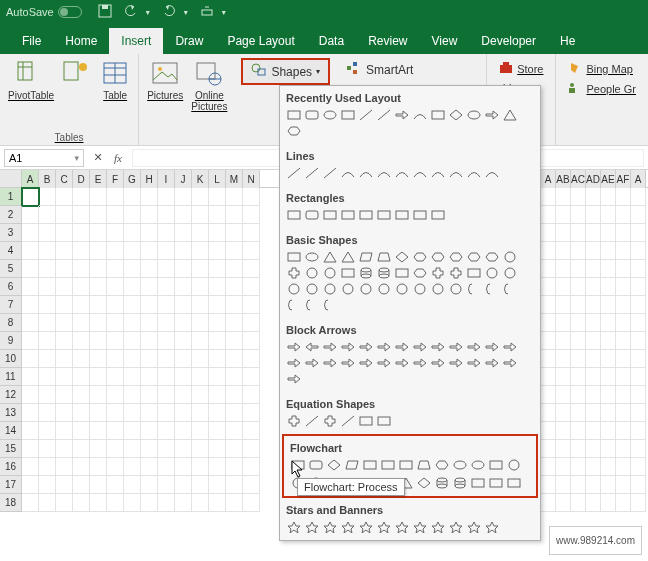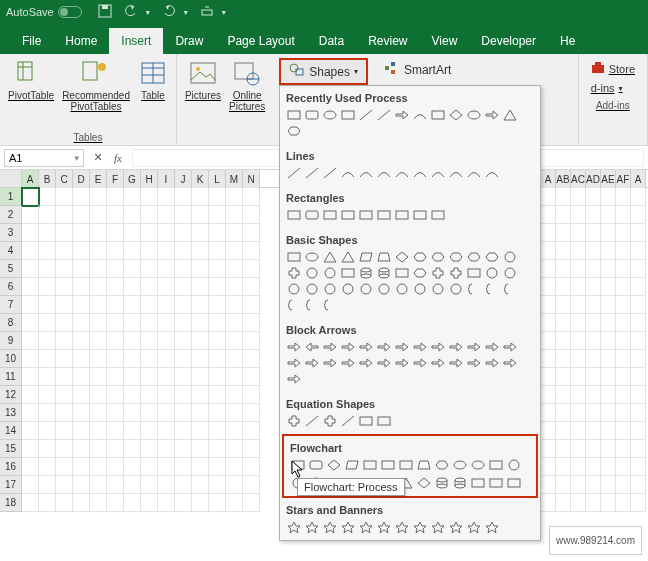--- a/index.html
+++ b/index.html
@@ -126,22 +126,20 @@
           </div>
         <span>PivotTable</span>
       </div>
       <div class="big-btn">
         <div class="ic">
             <svg width="28" height="26" viewBox="0 0 28 26">
               <rect x="1" y="1" width="14" height="18" fill="none" stroke="#5a8a3a"></rect>
               <circle cx="20" cy="6" r="4" fill="#e8b030"></circle>
             </svg>
           </div>
-        <span style="white-space:pre-line">Recommended
-PivotTables</span>
       </div>
       <div class="big-btn">
         <div class="ic">
             <svg width="24" height="24" viewBox="0 0 24 24">
               <rect x="1" y="1" width="22" height="20" fill="none" stroke="#3a6aa0"></rect>
               <line x1="1" y1="6" x2="23" y2="6" stroke="#3a6aa0"></line>
               <line x1="1" y1="13" x2="23" y2="13" stroke="#3a6aa0"></line>
               <line x1="12" y1="1" x2="12" y2="21" stroke="#3a6aa0"></line>
             </svg>
           </div>
@@ -210,20 +208,37 @@
         <span>Store</span>
       </div>
       <div class="addin-item">
         <span>d-ins</span> 
           <span style="font-size:8px">▾</span>
       </div>
     </div>
     <div class="group-label">Add-ins</div>
   </div>
 
+  <div class="group" style="border-right:none">
+    <div class="addins-col">
+      <div class="addin-item">
+        <span><svg width="14" height="12">
+              <path d="M3 1 L10 4 L7 11 L3 8 Z" fill="#e8a030"></path>
+            </svg></span>
+        <span>Bing Map</span>
+      </div>
+      <div class="addin-item">
+        <span><svg width="14" height="12">
+              <circle cx="4" cy="3" r="2" fill="#5a8a3a"></circle>
+              <rect x="1" y="6" width="6" height="5" fill="#5a8a3a"></rect>
+            </svg></span>
+        <span>People Gr</span>
+      </div>
+    </div>
+  </div>
 </div>
 
 <div class="fxbar">
   <div class="namebox">
     <span>A1</span>
       <span class="dd2">▾</span>
   </div>
   <span class="fxbtn">✕</span>
   <span class="fxicon">fx</span>
   <div class="formula-input"></div>
@@ -726,21 +741,21 @@
       <div class="cell" style="width: 15px;"></div>
       <div class="cell" style="width: 15px;"></div>
       <div class="cell" style="width: 15px;"></div>
       <div class="cell" style="width: 15px;"></div>
       <div class="cell" style="width: 15px;"></div>
     </div>
   </div>
 
 <div class="gallery">
   <div class="gal-section">
-    <div class="gal-head">Recently Used Process</div>
+    <div class="gal-head">Recently Used Layout</div>
     <div class="gal-row" id="g-recent">
         <div class="shp">
           <svg width="14" height="12" viewBox="0 0 14 12">
             <rect x="1" y="2" width="12" height="8"></rect>
           </svg>
         </div>
         <div class="shp">
           <svg width="14" height="12" viewBox="0 0 14 12">
             <rect x="1" y="2" width="12" height="8" rx="2"></rect>
           </svg>

